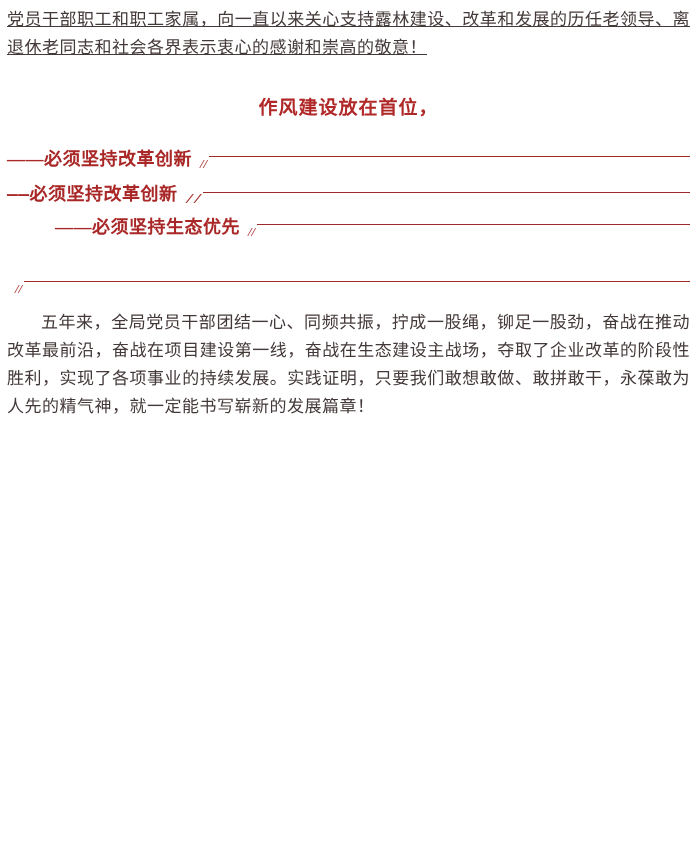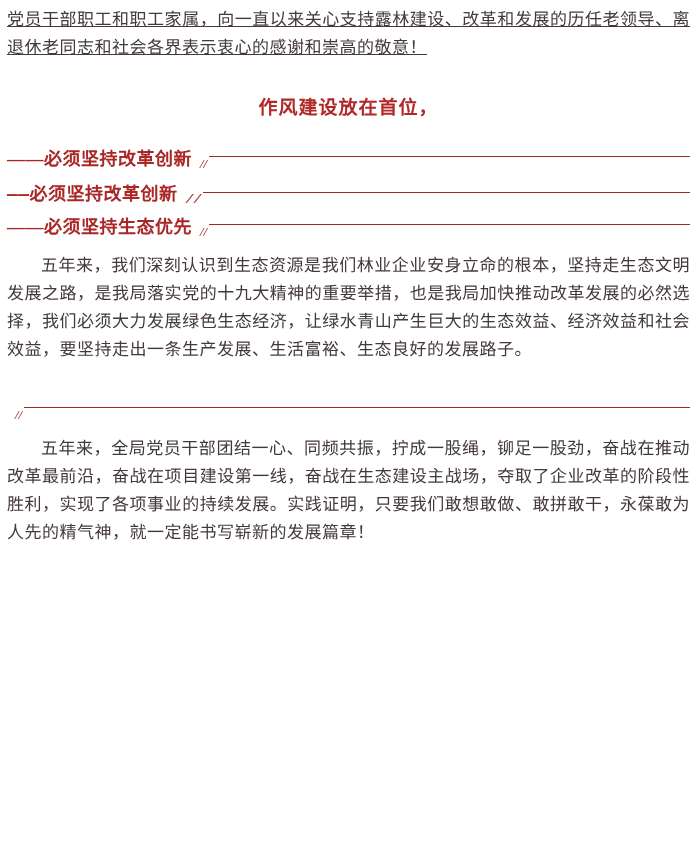--- a/index.html
+++ b/index.html
@@ -68,21 +68,21 @@
   .section-paragraph {
     margin-top: 14px;
     font-size: 17px;
     line-height: 28px;
     text-align: justify;
     text-indent: 2em;
     letter-spacing: 0.5px;
   }
   .s1 { margin-top: 26px; }
   .s2 { margin-top: 14px; font-family: Liberation Mono, monospace; }
-  .s3 { margin-top: 10px; }
+  .s3 { margin-top: 10px; margin-left: 48px; }
   .s4 { margin-top: 36px; }
 </style>
 </head>
 <body>
 
 <div class="page">
 
   <p class="intro">党员干部职工和职工家属，向一直以来关心支持露林建设、改革和发展的历任老领导、离退休老同志和社会各界表示衷心的感谢和崇高的敬意！</p>
 
   <div class="doc-title">
@@ -104,21 +104,20 @@
       <div class="heading-rule"></div>
     </div>
   </div>
 
   <div class="section s3">
     <div class="section-heading-row">
       <span class="section-heading-text">——必须坚持生态优先</span>
       <span class="slash-decoration">//</span>
       <div class="heading-rule"></div>
     </div>
-    <p class="section-paragraph">五年来，我们深刻认识到生态资源是我们林业企业安身立命的根本，坚持走生态文明发展之路，是我局落实党的十九大精神的重要举措，也是我局加快推动改革发展的必然选择，我们必须大力发展绿色生态经济，让绿水青山产生巨大的生态效益、经济效益和社会效益，要坚持走出一条生产发展、生活富裕、生态良好的发展路子。</p>
   </div>
 
   <div class="section s4">
     <div class="section-heading-row">
       <span class="slash-decoration">//</span>
       <div class="heading-rule"></div>
     </div>
     <p class="section-paragraph">五年来，全局党员干部团结一心、同频共振，拧成一股绳，铆足一股劲，奋战在推动改革最前沿，奋战在项目建设第一线，奋战在生态建设主战场，夺取了企业改革的阶段性胜利，实现了各项事业的持续发展。实践证明，只要我们敢想敢做、敢拼敢干，永葆敢为人先的精气神，就一定能书写崭新的发展篇章！</p>
   </div>
 

